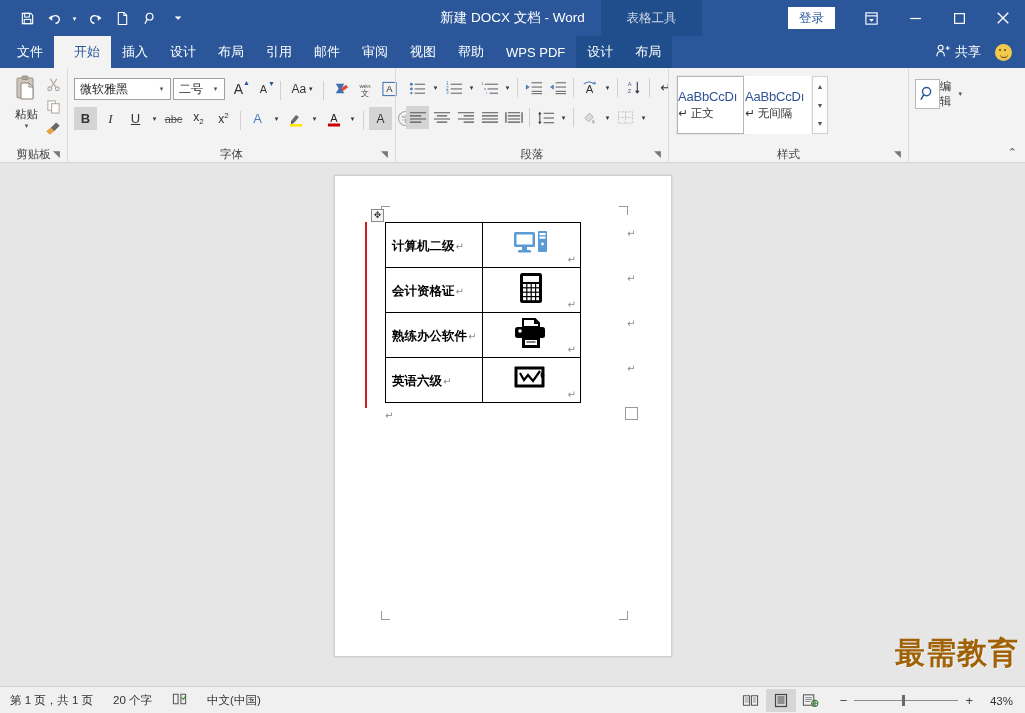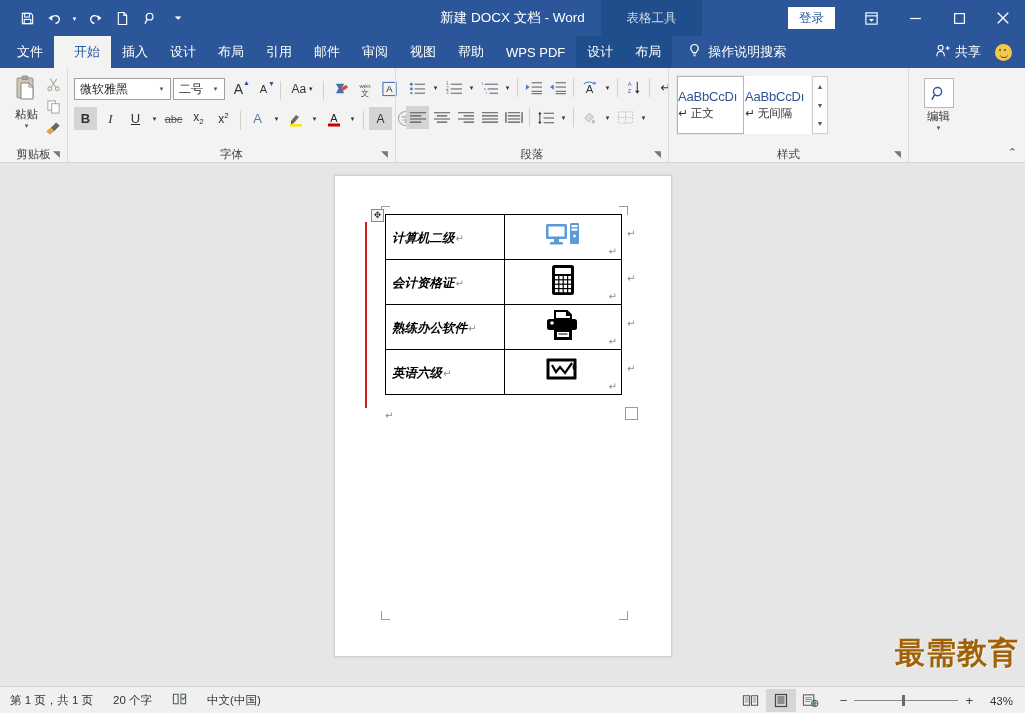--- a/index.html
+++ b/index.html
@@ -142,21 +142,21 @@
   .style-prev.big { font-size: 23px; color: #1f3864; font-weight: 400; letter-spacing: -1px; }
   .style-name { font-size: 11.5px; color: #333; white-space: nowrap; }
   .style-scroll {
     width: 16px; display: flex; flex-direction: column; justify-content: space-between;
     border: 1px solid #cfcfcf; background: #fdfdfd; margin-left: 1px; height: 58px;
   }
   .ss-btn { height: 19px; display: flex; align-items: center; justify-content: center; font-size: 7px; color: #555; }
 
   
   .edit-group { width: 60px; }
-  .edit-big { width: 48px; display: flex; flex-direction: column; align-items: center; padding-top: 2px; justify-content: space-between; }
+  .edit-big { width: 48px; display: flex; align-items: center; padding-top: 2px; justify-content: space-between; }
   .edit-box { width: 30px; height: 30px; border: 1px solid #b8b8b8; background: #fff; display: flex; align-items: center; justify-content: center; }
 
   .ribbon-collapse {
     position: absolute; right: 8px; bottom: 3px; font-size: 11px; color: #555;
   }
 
   
   .docarea {
     position: absolute; left: 0; top: 163px; right: 0; bottom: 27px;
     background: #e6e6e6; overflow: hidden;
@@ -174,23 +174,22 @@
   .tbl-handle {
     position: absolute; left: 36px; top: 33px; width: 13px; height: 13px;
     border: 1px solid #8a8a8a; background: #f5f5f5;
     display: flex; align-items: center; justify-content: center;
     font-size: 9px; color: #333; line-height: 1;
   }
   .changebar {
     position: absolute; left: 30px; top: 46px; width: 2px; height: 186px; background: #d01c1c;
   }
   .doctable {
-    position: absolute; left: 50px; top: 38px; width: 237px;
+    position: absolute; left: 50px; top: 46px; width: 196px;
     border-collapse: collapse;
-    font-style: italic;
   }
   .doctable td {
     border: 1px solid #000; height: 45px; vertical-align: middle;
     padding: 0 0 0 6px; position: relative;
   }
   .doctable td.c1 { width: 120px; }
   .doctable td.c2 { width: 117px; text-align: center; padding-left: 0; }
   .cellword {
     font-size: 12.5px; color: #000; font-weight: bold;
     font-family: "DejaVu Sans", "Liberation Sans", sans-serif;
@@ -325,29 +324,20 @@
     <div class="tab">引用</div>
     <div class="tab">邮件</div>
     <div class="tab">审阅</div>
     <div class="tab">视图</div>
     <div class="tab">帮助</div>
     <div class="tab">WPS PDF</div>
   </div>
   <div class="ctx-group">
     <div class="tab ctx">设计</div>
     <div class="tab ctx">布局</div>
-  </div>
-  <div class="tellme">
-    <span>
-      <svg width="13" height="15" viewBox="0 0 14 16">
-          <path fill="none" stroke="#fff" stroke-width="1.2" d="M7 1.5a4 4 0 0 1 2.6 7.1c-.5.5-.7 1-.7 1.6H5.1c0-.6-.2-1.1-.7-1.6A4 4 0 0 1 7 1.5z"></path>
-          <path stroke="#fff" stroke-width="1.1" d="M5.3 11.8h3.4M5.8 13.6h2.4"></path>
-        </svg>
-    </span>
-    <span>操作说明搜索</span>
   </div>
   <div class="tabs-right">
     <div class="share">
       <span>
         <svg width="15" height="15" viewBox="0 0 16 16">
             <circle cx="6" cy="5" r="2.6" fill="none" stroke="#fff" stroke-width="1.2"></circle>
             <path fill="none" stroke="#fff" stroke-width="1.2" d="M2 14c0-3 1.8-5 4-5s4 2 4 5"></path>
             <path stroke="#fff" stroke-width="1.2" d="M11.5 5.5h4M13.5 3.5v4"></path>
           </svg>
       </span>

